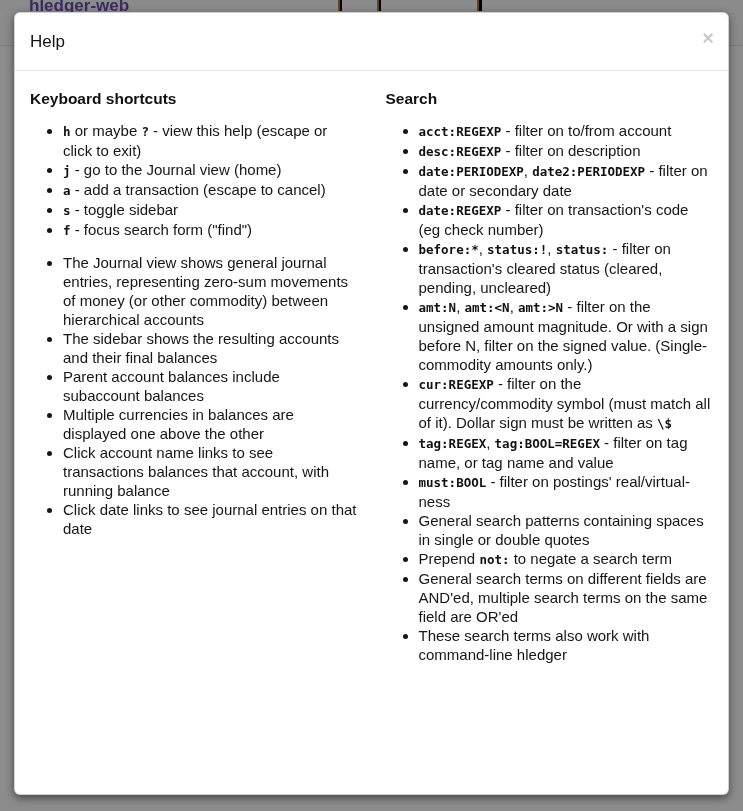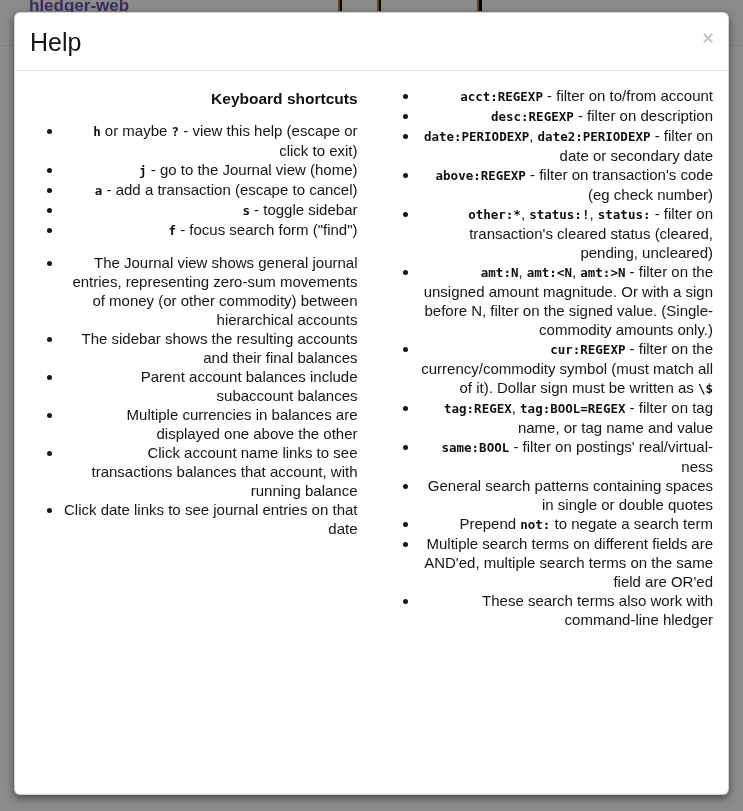--- a/index.html
+++ b/index.html
@@ -48,37 +48,36 @@
     box-shadow: 0 3px 9px rgba(0,0,0,0.5);
     overflow: hidden;
   }
   .modal-header {
     position: relative;
     padding: 14px 15px 13px 15px;
     border-bottom: 1px solid #e5e5e5;
   }
   .modal-title {
     margin: 0;
-    font-size: 25px; font-weight: 400;
+    font-size: 17px; font-weight: 400;
     line-height: 30px;
     color: #141414;
   }
   .close-btn {
     position: absolute; right: 14px; top: 15px;
     background: none; border: 0; padding: 0;
     font-size: 20px; font-weight: 700; line-height: 1;
     color: #000; opacity: 0.22;
     cursor: pointer;
     font-family: "Liberation Sans", sans-serif;
   }
 
   .modal-body {
     display: flex;
     padding: 2px 15px 15px 15px;
-    text-align: right;
   }
   .col { width: 50%; }
   .col-left  { padding-right: 14px; }
   .col-right { padding-left: 14px; }
 
   .section-heading {
     font-size: 15.5px; font-weight: 700;
     color: #111;
     margin: 17px 0 8px 0;
     line-height: 18px;
@@ -133,30 +132,31 @@
         <ul class="help-list">
           <li>The Journal view shows general journal entries, representing zero-sum movements of money (or other commodity) between hierarchical accounts</li>
           <li>The sidebar shows the resulting accounts and their final balances</li>
           <li>Parent account balances include subaccount balances</li>
           <li>Multiple currencies in balances are displayed one above the other</li>
           <li>Click account name links to see transactions balances that account, with running balance</li>
           <li>Click date links to see journal entries on that date</li>
         </ul>
       </div>
     <div class="col col-right">
+        <h4 class="section-heading">Search</h4>
         <ul class="help-list">
           <li><code>acct:REGEXP</code> - filter on to/from account</li>
           <li><code>desc:REGEXP</code> - filter on description</li>
           <li><code>date:PERIODEXP</code>, <code>date2:PERIODEXP</code> - filter on date or secondary date</li>
-          <li><code>above:REGEXP</code> - filter on transaction's code (eg check number)</li>
-          <li><code>other:*</code>, <code>status:!</code>, <code>status:</code> - filter on transaction's cleared status (cleared, pending, uncleared)</li>
+          <li><code>date:REGEXP</code> - filter on transaction's code (eg check number)</li>
+          <li><code>before:*</code>, <code>status:!</code>, <code>status:</code> - filter on transaction's cleared status (cleared, pending, uncleared)</li>
           <li><code>amt:N</code>, <code>amt:&lt;N</code>, <code>amt:&gt;N</code> - filter on the unsigned amount magnitude. Or with a sign before N, filter on the signed value. (Single-commodity amounts only.)</li>
           <li><code>cur:REGEXP</code> - filter on the currency/commodity symbol (must match all of it). Dollar sign must be written as <code>\$</code></li>
           <li><code>tag:REGEX</code>, <code>tag:BOOL=REGEX</code> - filter on tag name, or tag name and value</li>
-          <li><code>same:BOOL</code> - filter on postings' real/virtual-ness</li>
+          <li><code>must:BOOL</code> - filter on postings' real/virtual-ness</li>
           <li>General search patterns containing spaces in single or double quotes</li>
           <li>Prepend <code>not:</code> to negate a search term</li>
-          <li>Multiple search terms on different fields are AND'ed, multiple search terms on the same field are OR'ed</li>
+          <li>General search terms on different fields are AND'ed, multiple search terms on the same field are OR'ed</li>
           <li>These search terms also work with command-line hledger</li>
         </ul>
       </div>
   </div>
 </div>
 
 </body></html>

